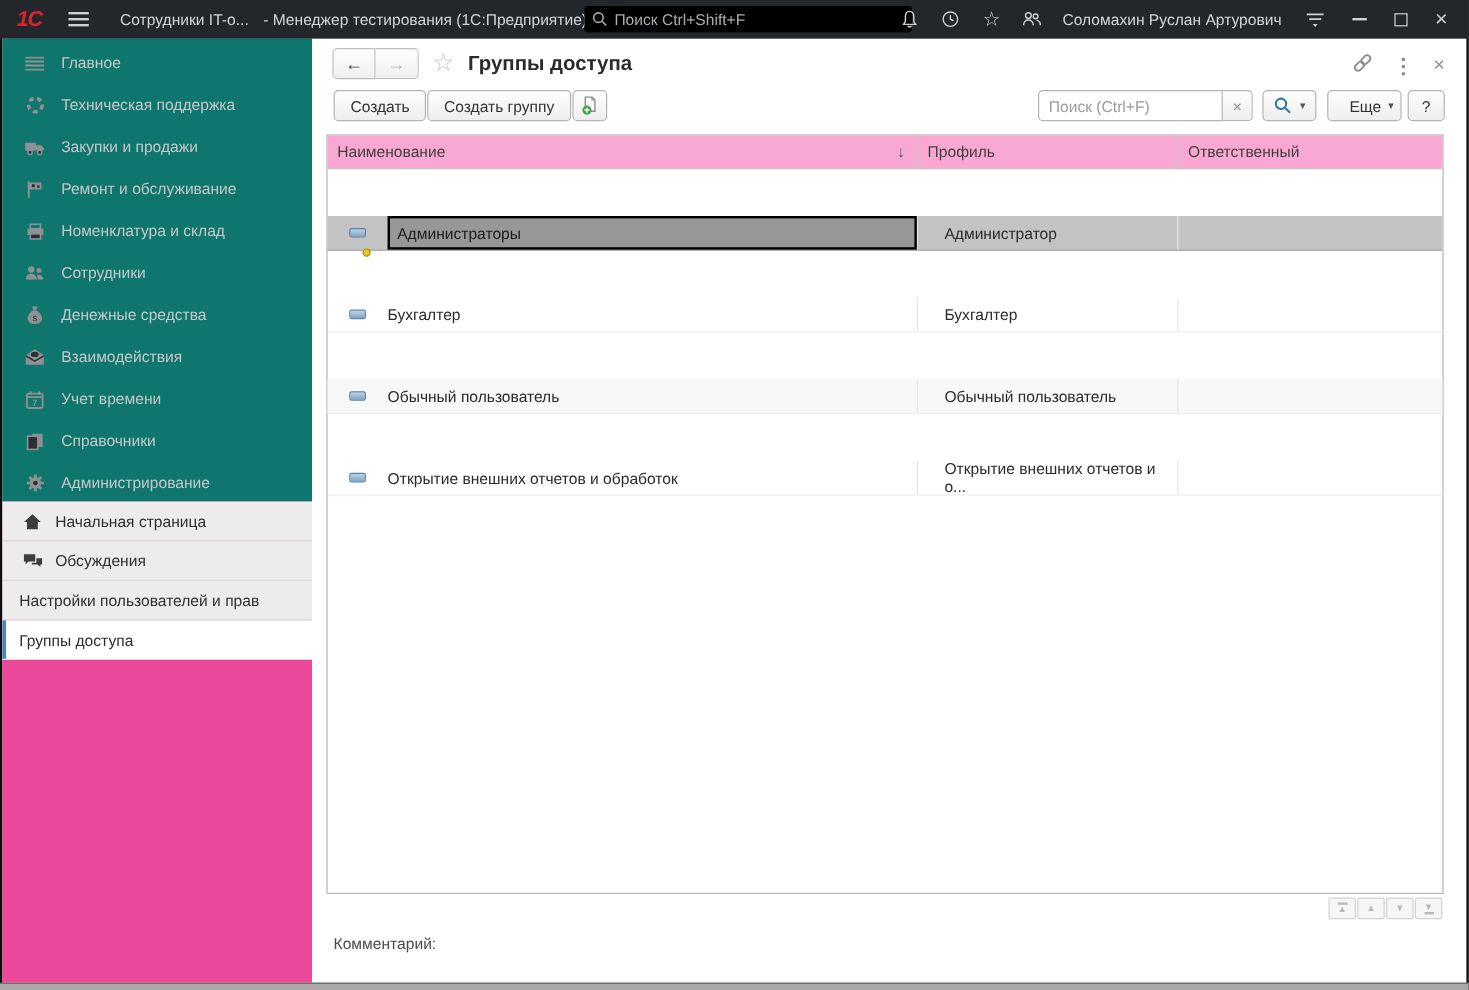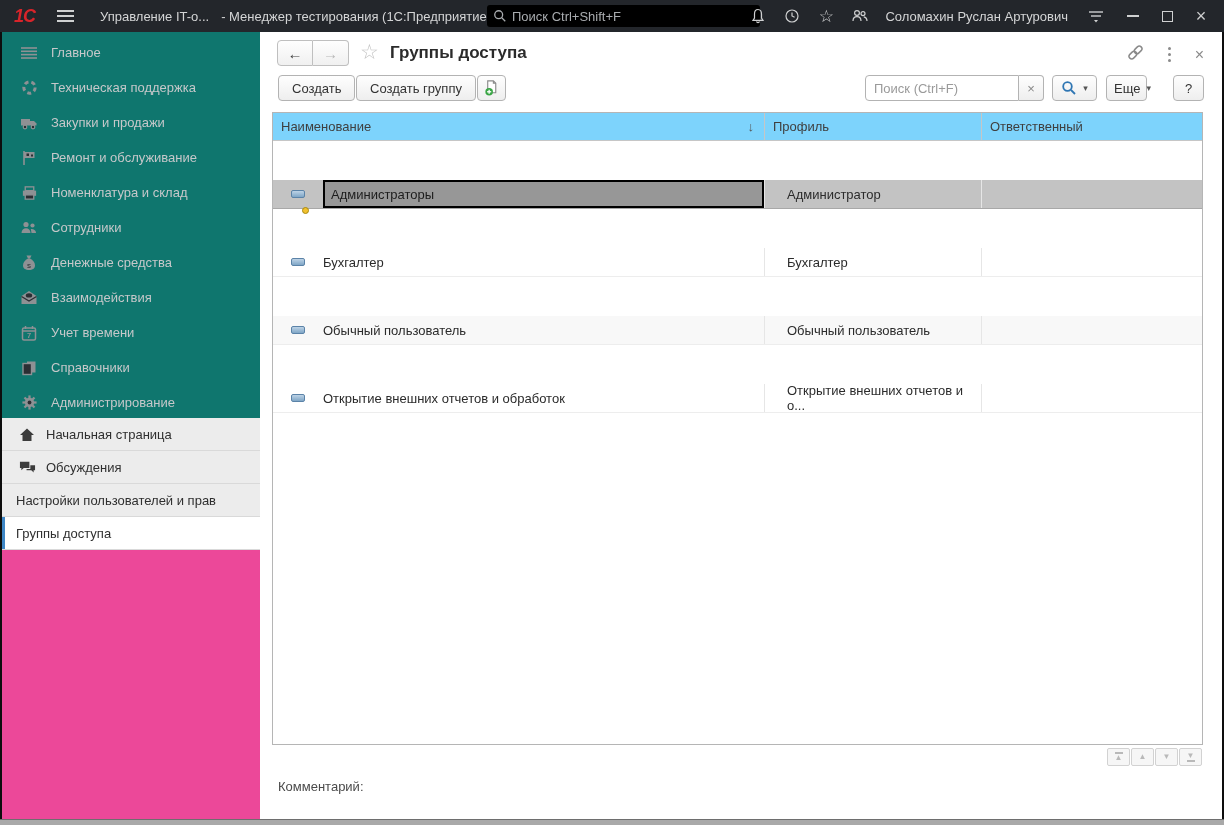--- a/index.html
+++ b/index.html
@@ -75,26 +75,26 @@
   #btn-create-group { left:96px; }
   #btn-copy { left:217px; width:29px; padding:0; }
   .find-box { position:absolute; left:605px; top:43px; width:179px; height:26px; display:flex; }
   .find-box input { flex:1; min-width:0; border:1px solid #b3b3b3; border-radius:4px 0 0 4px;
     padding:0 8px; font-size:13px; color:#333; outline:none; font-family:"Liberation Sans",sans-serif; }
   .find-box input::placeholder { color:#9a9a9a; }
   .find-clear { width:25px; border:1px solid #b3b3b3; border-left:none; border-radius:0 4px 4px 0;
     background:linear-gradient(#fefefe,#eeeeee); color:#888; font-size:13px;
     display:flex; align-items:center; justify-content:center; }
   #btn-mag { left:792px; width:45px; padding:0; }
-  #btn-more { left:846px; width:41px;padding-left:25px; }
+  #btn-more { left:846px; width:62px;padding-left:25px; }
   #btn-help { left:913px; width:31px; }
   
   .table { position:absolute; left:12px; top:80px; width:931px; height:633px;
     border:1px solid #b5b5b5; background:#fff; }
-  .thead { height:28px; background:#7dd3fc; border-bottom:1px solid #c6c6c6;
+  .thead { height:28px; background:#f9a8d4; border-bottom:1px solid #c6c6c6;
     display:flex; font-size:13px; color:#3f3f3f; }
   .th { display:flex; align-items:center; padding-left:8px; border-right:1px solid #c6c6c6; }
   .th-name { width:492px; }
   .th-profile { width:217px; }
   .th-resp { flex:1; border-right:none; }
   .sort-ind { margin-left:auto; margin-right:10px; color:#555; font-size:13px; }
   .tr { height:29px; display:flex; align-items:stretch; font-size:13px; color:#2b2b2b;
     border-bottom:1px solid #ededed;margin-top:39px; }
   .tr.alt { background:#f8f8f8; }
   .td-name { width:492px; display:flex; align-items:center; border-right:1px solid #e6e6e6; }
@@ -117,21 +117,21 @@
   
   .bottom-strip { position:absolute; left:0; right:0; bottom:0; height:6px;
     background:#a9a9a9; border-top:1px solid #6e6e6e; z-index:6; }
 </style>
 </head>
 <body>
 
 <div class="titlebar">
   <span class="logo">1С</span>
   <span class="burger"></span>
-  <span class="tb-app">Управление IT-о...</span>
+  <span class="tb-app">Сотрудники IT-о...</span>
   <span class="tb-sub">- Менеджер тестирования (1С:Предприятие)</span>
 
   <div class="tb-search">
     <svg width="14" height="14" viewBox="0 0 16 16">
       <circle cx="6.5" cy="6.5" r="4.5" fill="none" stroke="#a9acaf" stroke-width="1.5"></circle>
       <line x1="10" y1="10" x2="14" y2="14" stroke="#a9acaf" stroke-width="1.5"></line>
     </svg>
     <input type="text" placeholder="Поиск Ctrl+Shift+F" style="">
   </div>
 

